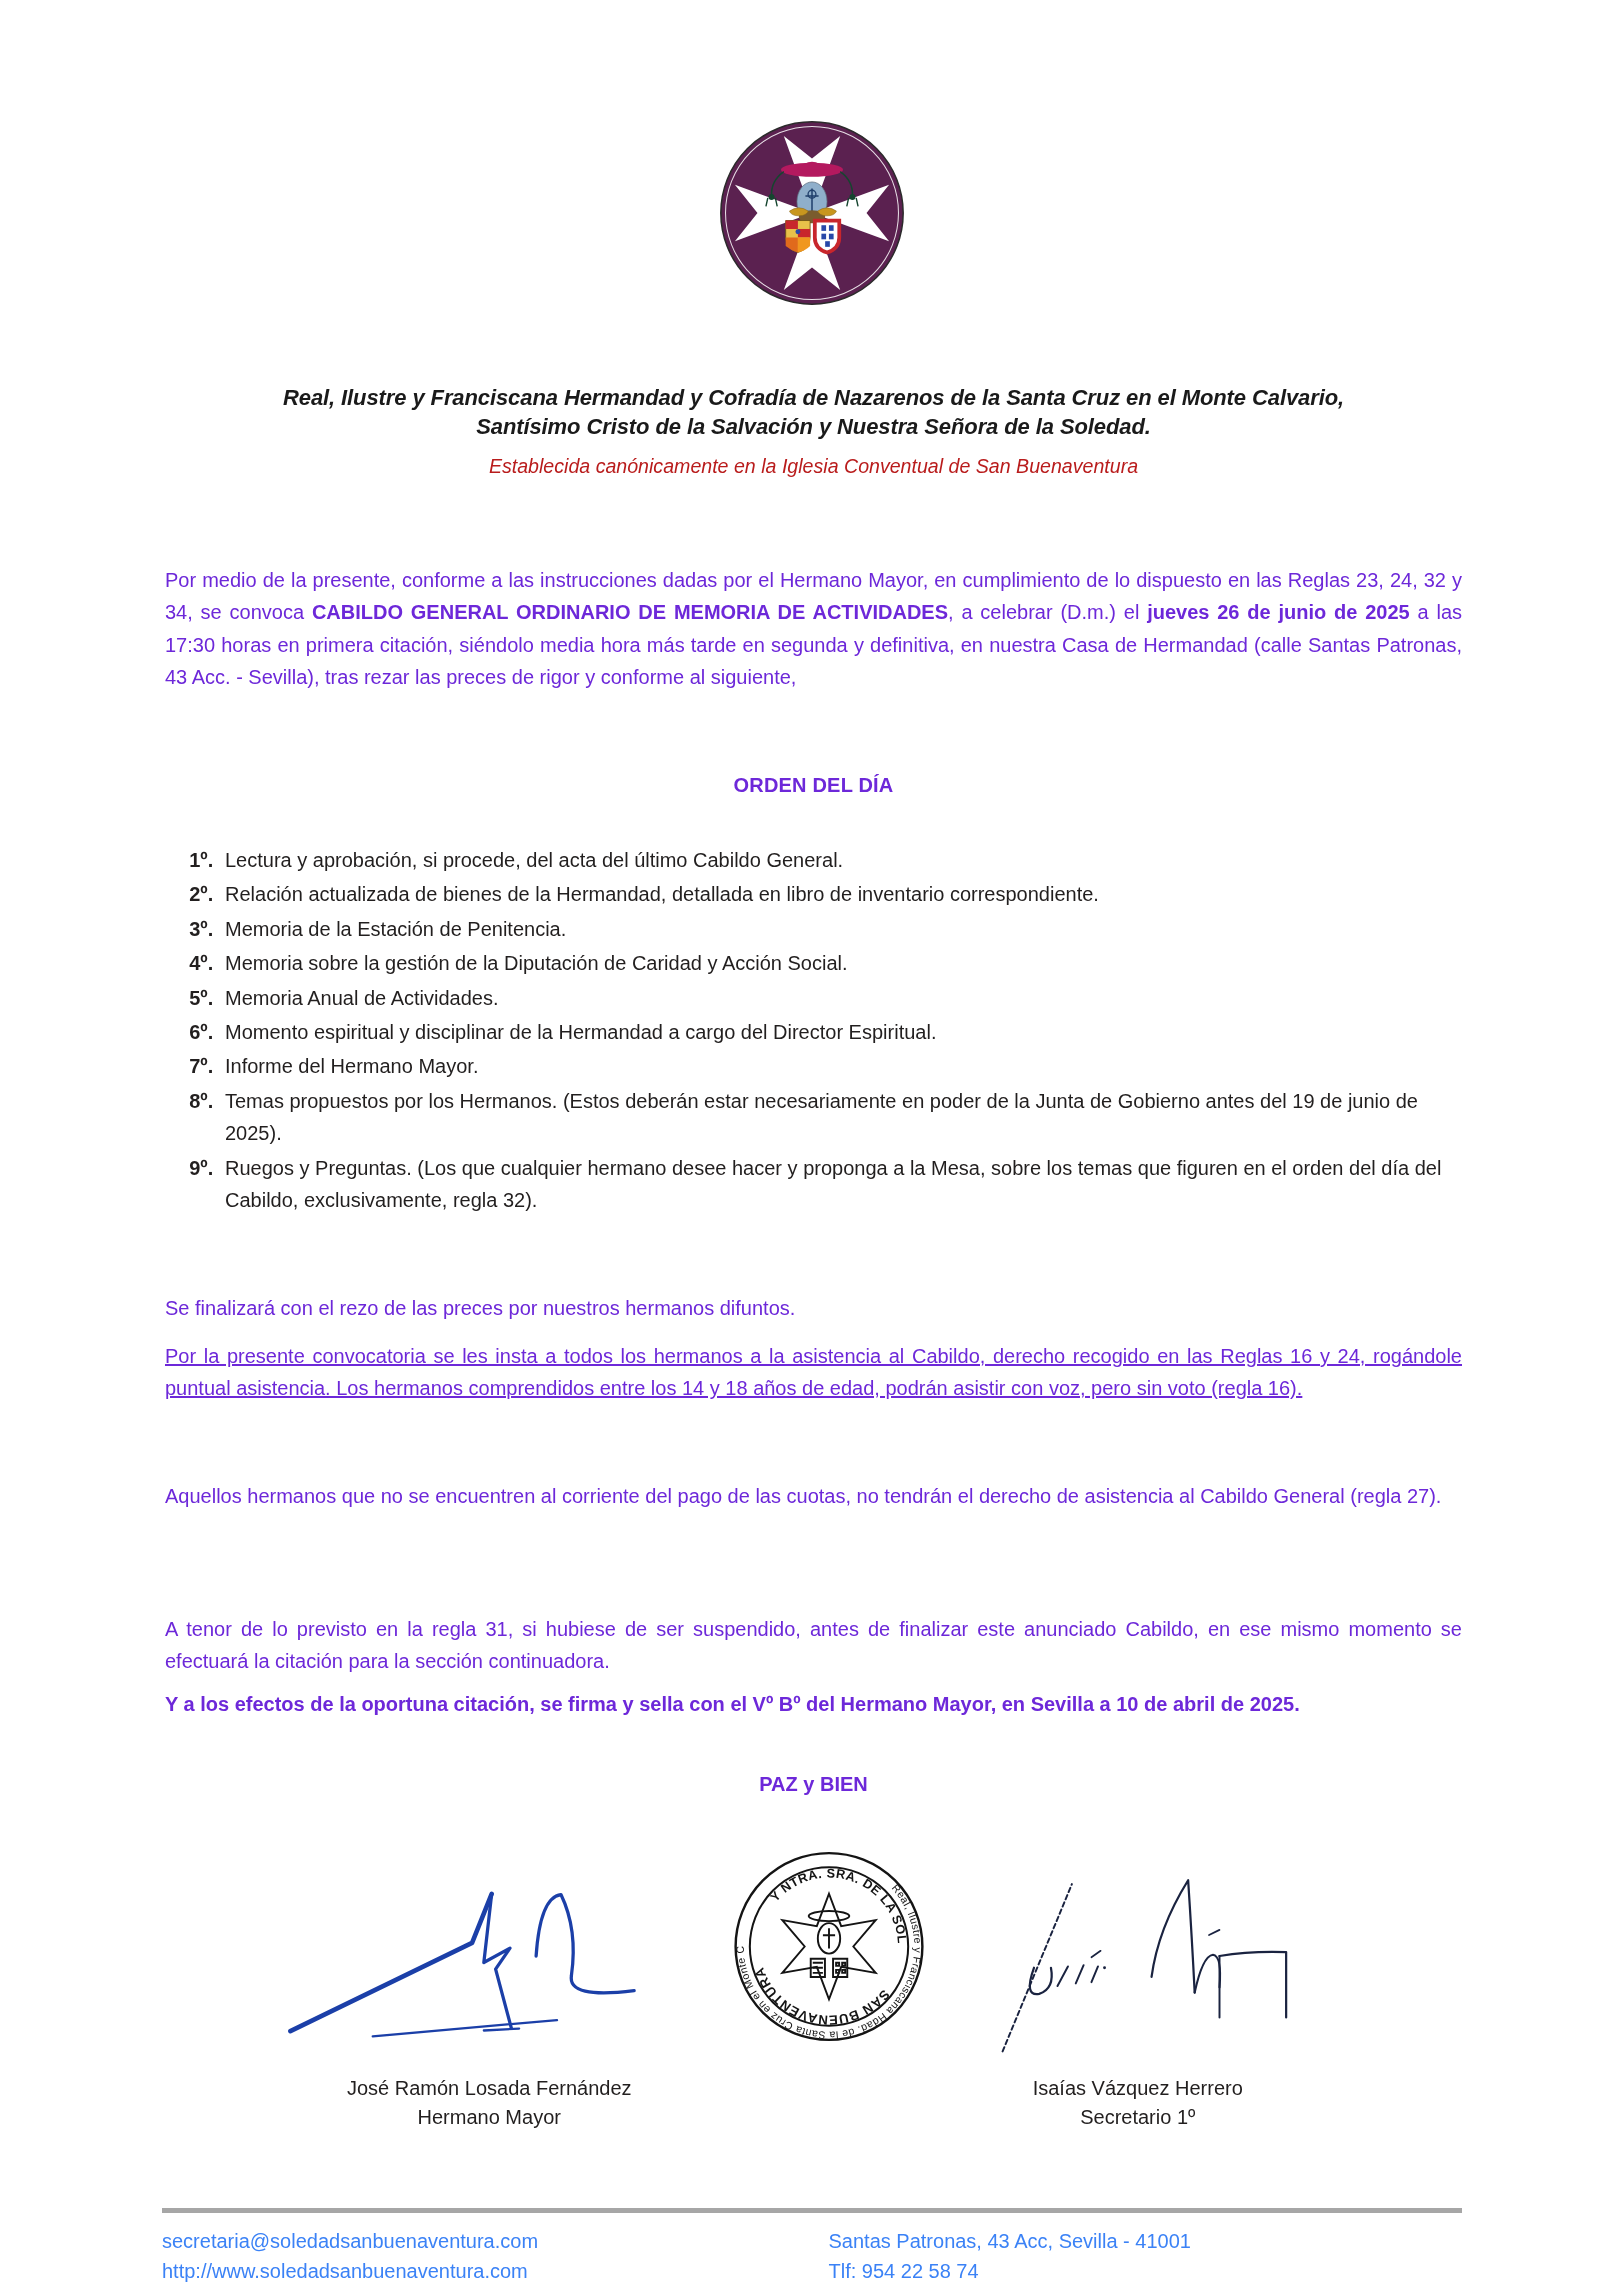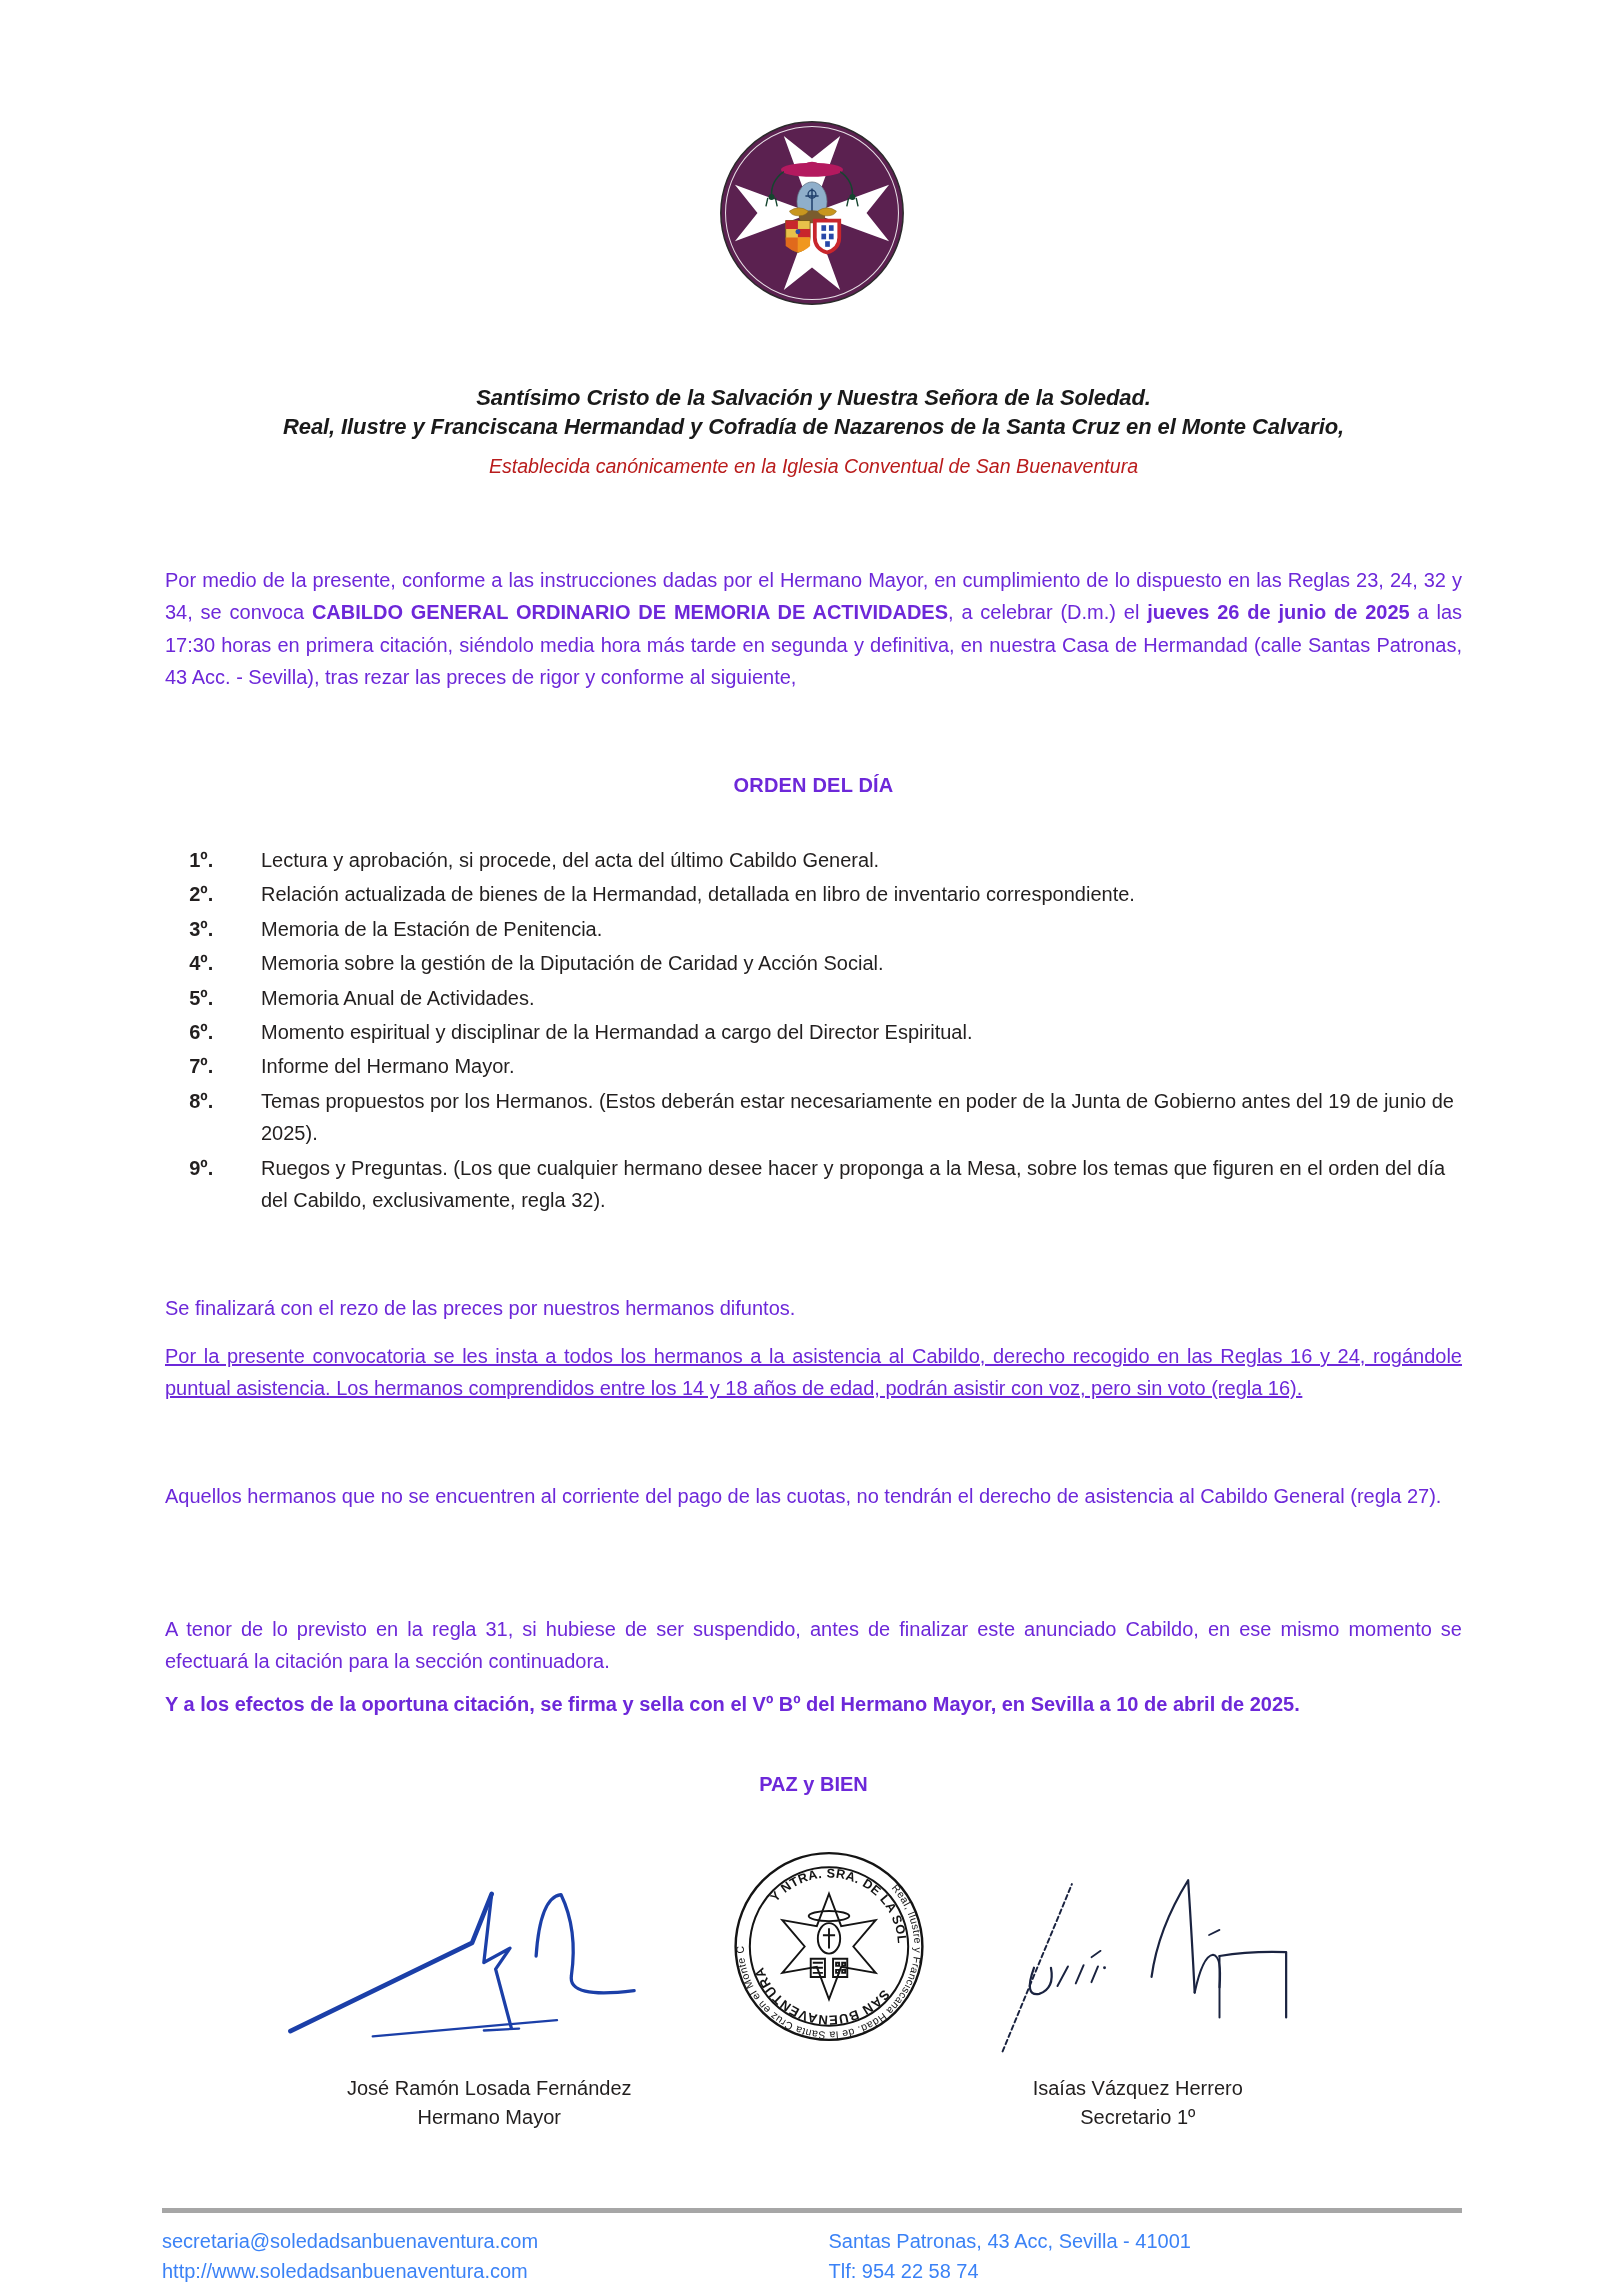--- a/index.html
+++ b/index.html
@@ -86,21 +86,20 @@
     top: 844px;
     left: 165px;
     width: 1297px;
     font-size: 20px;
     line-height: 1.62;
   }
   .orden-item {
     display: flex;
     align-items: flex-start;
     margin-bottom: 2px;
-    gap: 36px;
   }
   .orden-num {
     flex: 0 0 auto;
     width: 60px;
     text-align: right;
     font-weight: bold;
     padding-right: 11.8px;
     box-sizing: border-box;
   }
   .orden-txt {
@@ -239,22 +238,22 @@
             <rect x="110" y="122" width="5" height="6"></rect>
             <rect x="118" y="122" width="5" height="6"></rect>
             <rect x="114" y="130" width="5" height="6"></rect>
           </g>
         </g>
       </svg>
     </div>
   </div>
 
   <div class="hermandad-title">
+    <div>Real, Ilustre y Franciscana Hermandad y Cofradía de Nazarenos de la Santa Cruz en el Monte Calvario,</div>
     <div>Santísimo Cristo de la Salvación y Nuestra Señora de la Soledad.</div>
-    <div>Real, Ilustre y Franciscana Hermandad y Cofradía de Nazarenos de la Santa Cruz en el Monte Calvario,</div>
   </div>
   <div class="hermandad-sub">Establecida canónicamente en la Iglesia Conventual de San Buenaventura</div>
 
   <div class="body-text p-intro">
     <span>Por medio de la presente, conforme a las instrucciones dadas por el Hermano Mayor, en cumplimiento de lo dispuesto en las Reglas 23, 24, 32 y 34, se convoca </span><b>CABILDO GENERAL ORDINARIO DE MEMORIA DE ACTIVIDADES</b><span>, a celebrar (D.m.) el </span><b>jueves 26 de junio de 2025</b><span> a las 17:30 horas en primera citación, siéndolo media hora más tarde en segunda y definitiva, en nuestra Casa de Hermandad (calle Santas Patronas, 43 Acc. - Sevilla), tras rezar las preces de rigor y conforme al siguiente,</span>
   </div>
 
   <div class="body-text center orden-head">ORDEN DEL DÍA</div>
 
   <div class="orden-list">

